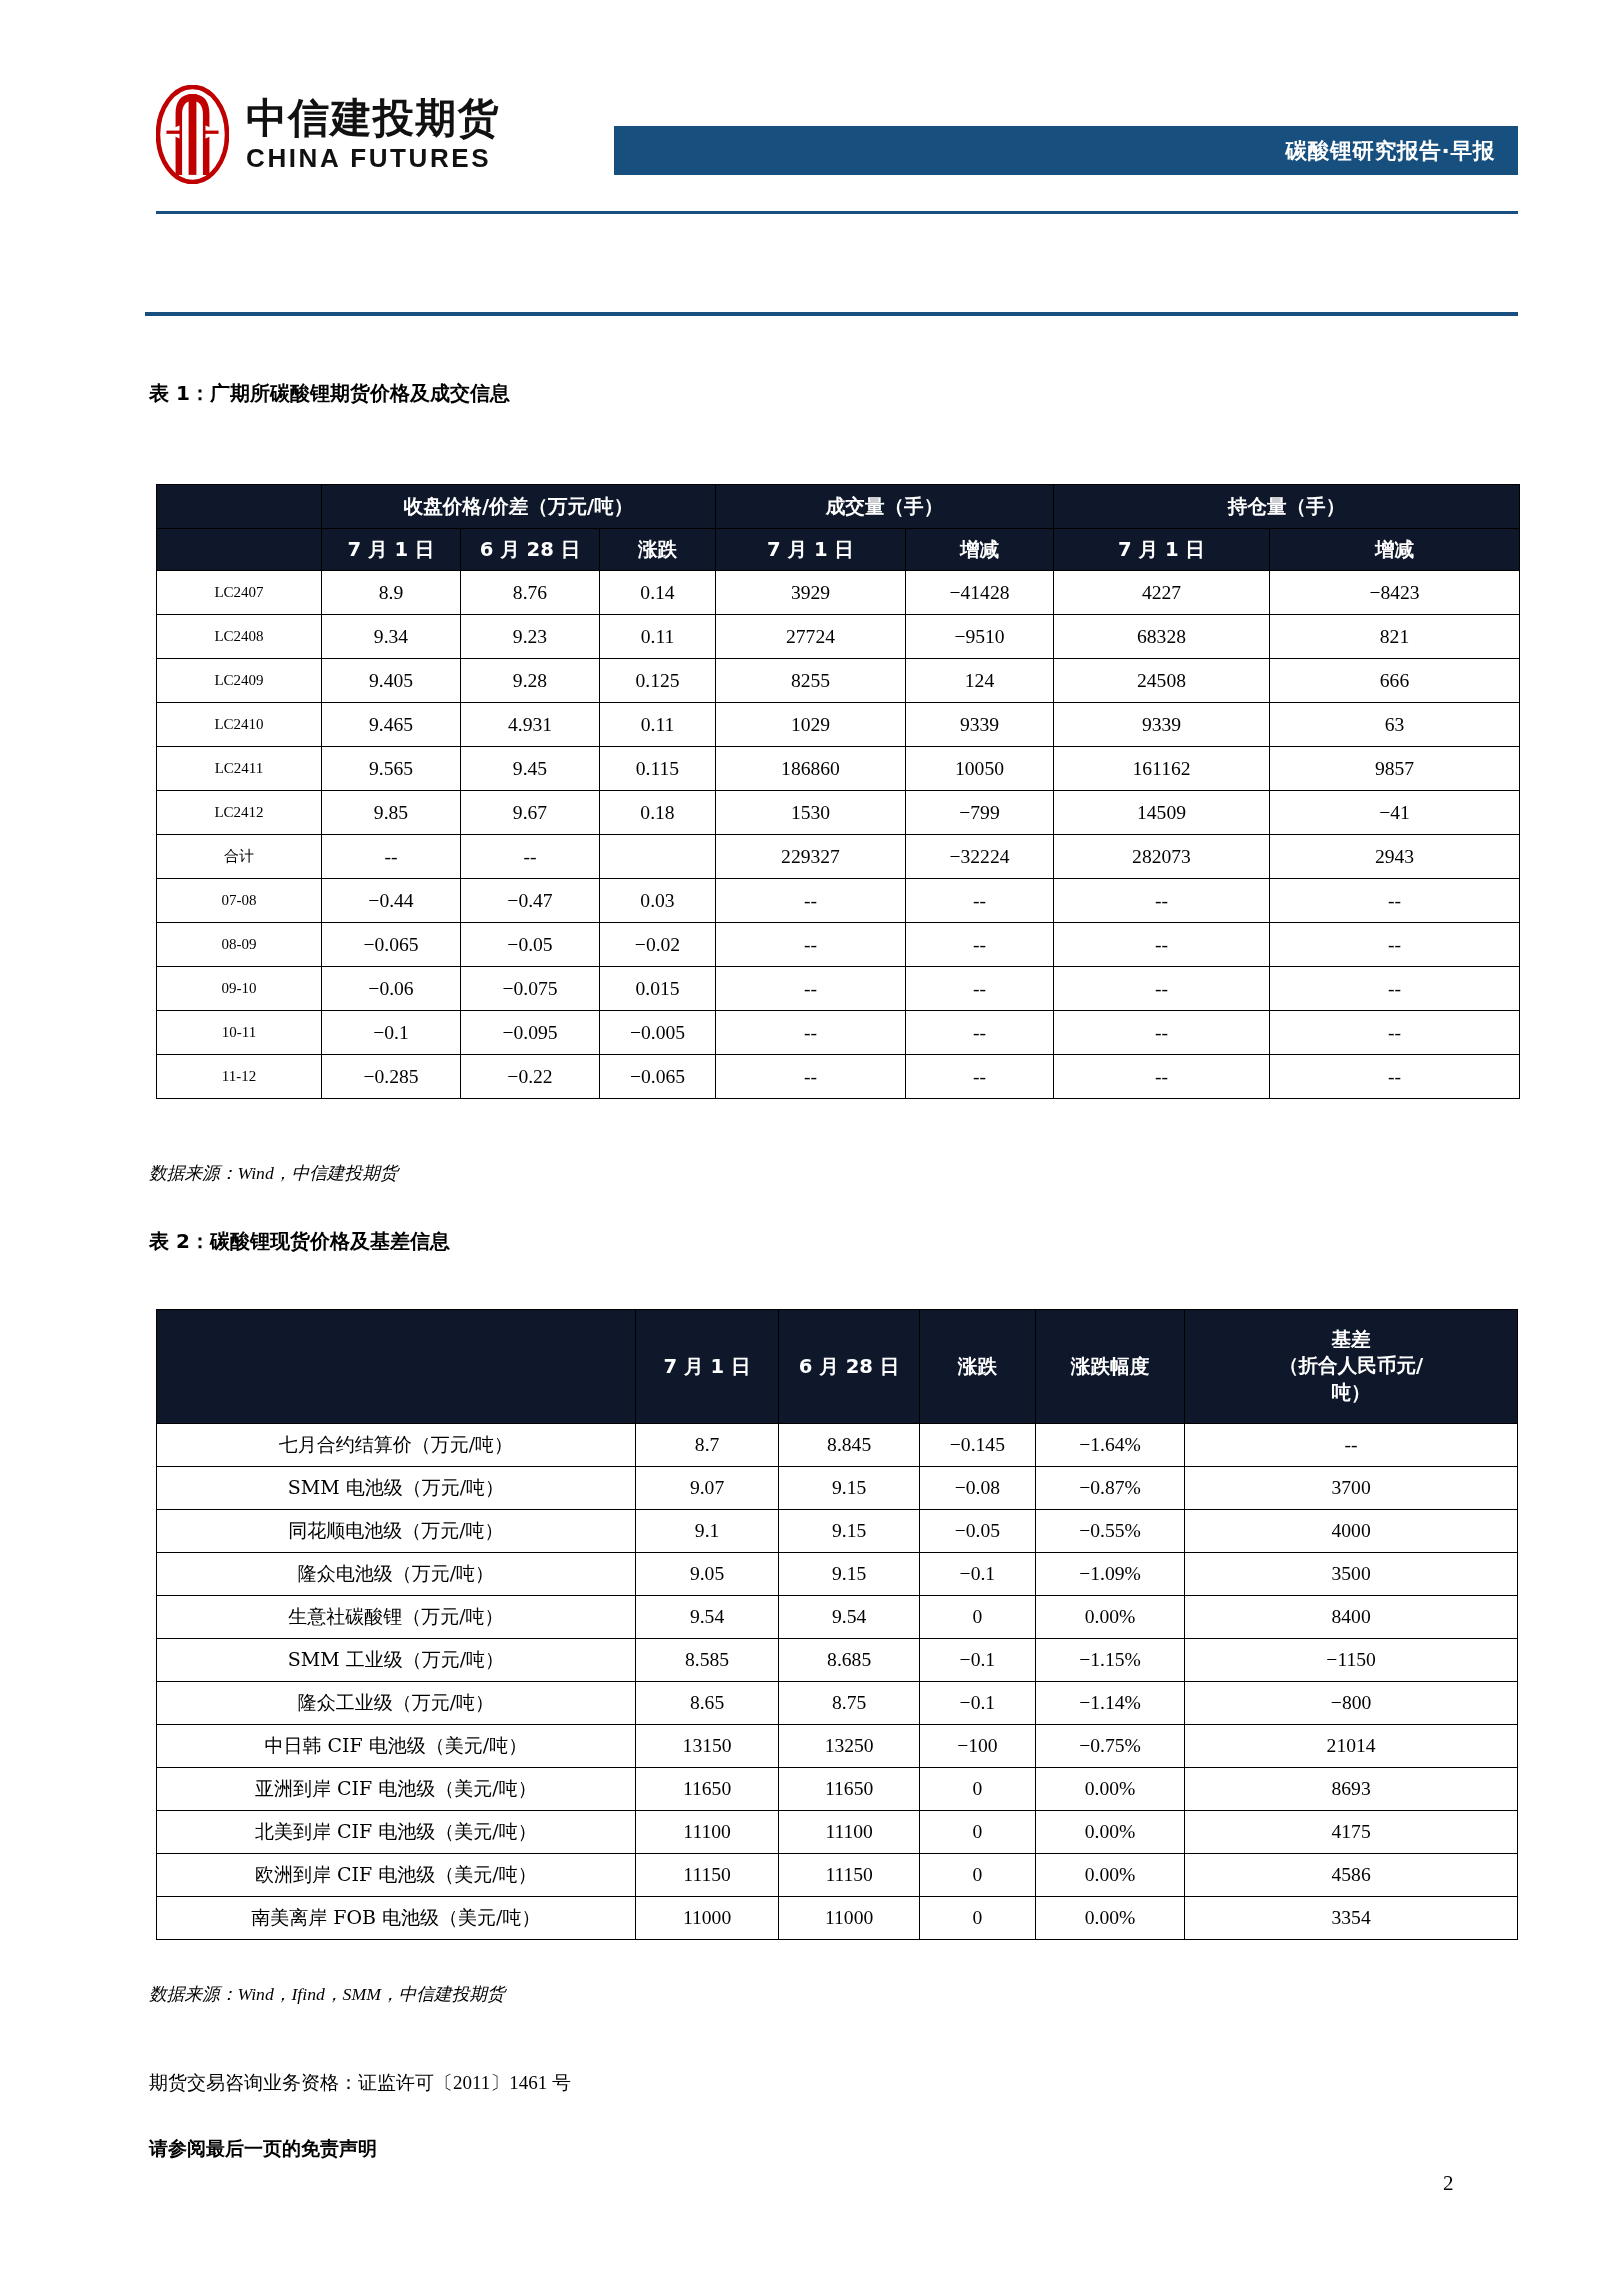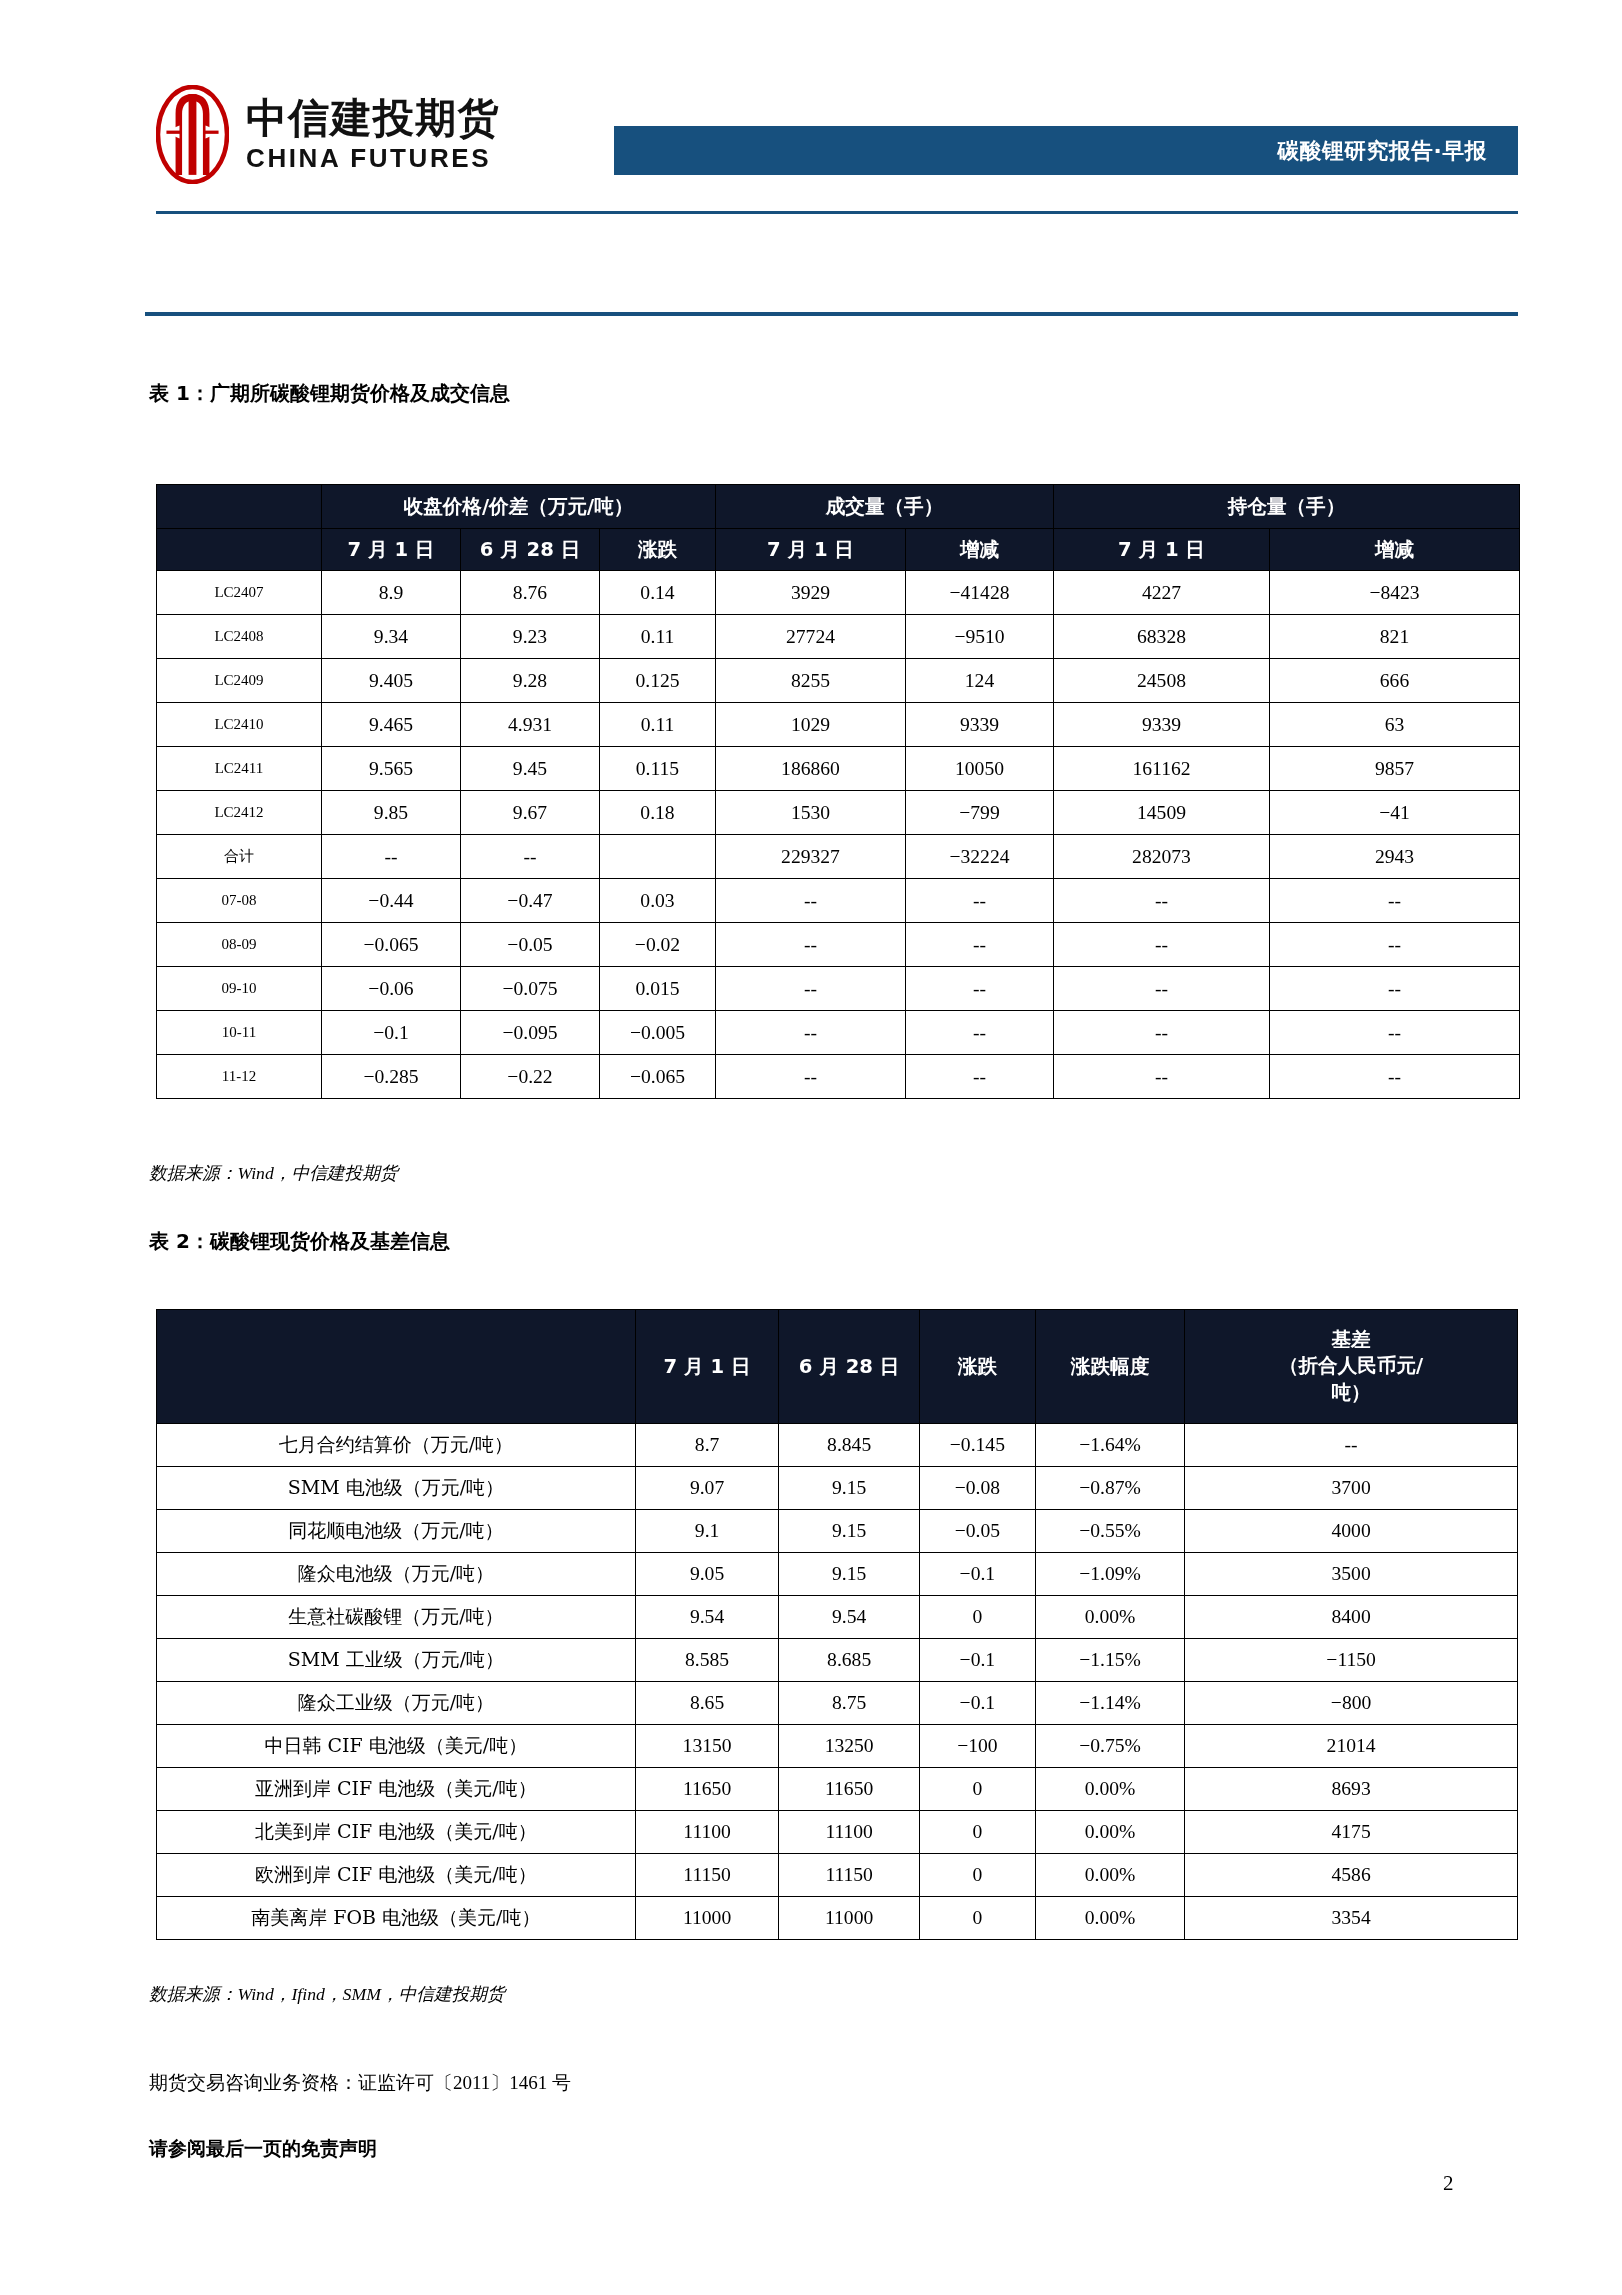--- a/index.html
+++ b/index.html
@@ -72,21 +72,21 @@
     left: 458px;
     top: 41px;
     width: 904px;
     height: 49px;
     background: #17507e;
     color: #ffffff;
     display: flex;
     align-items: center;
     justify-content: flex-end;
     box-sizing: border-box;
-    padding-right: 31px;
+    padding-right: 23px;
   }
   .header-banner span {
     font-family: "DejaVu Sans", sans-serif;
     font-weight: bold;
     font-size: 21.6px;
     letter-spacing: 0.7px;
   }
   .header-rule {
     position: absolute;
     left: 0;

